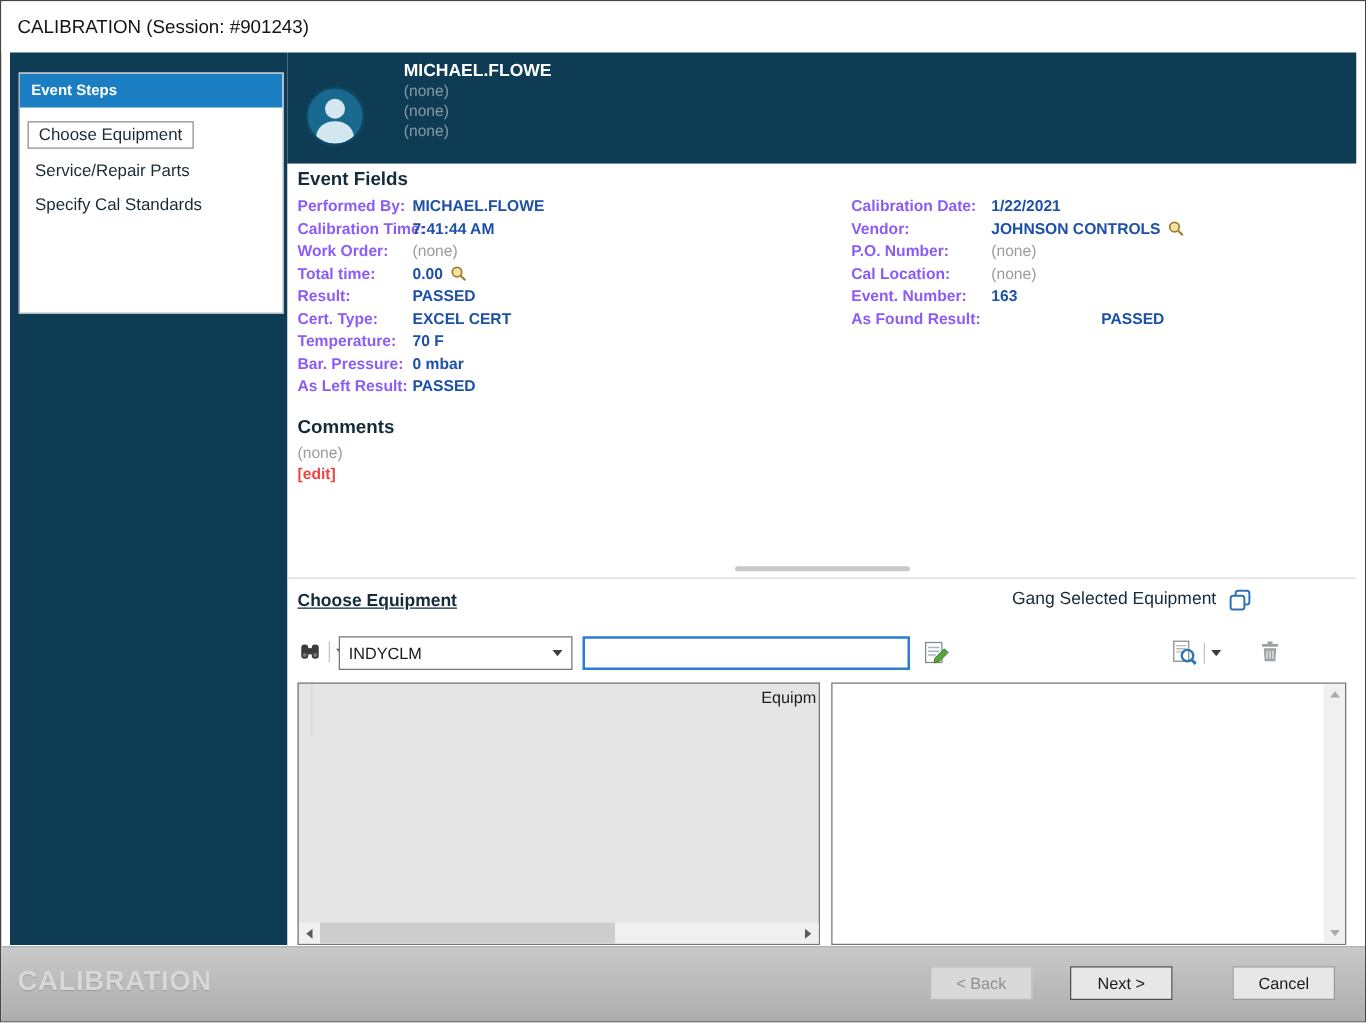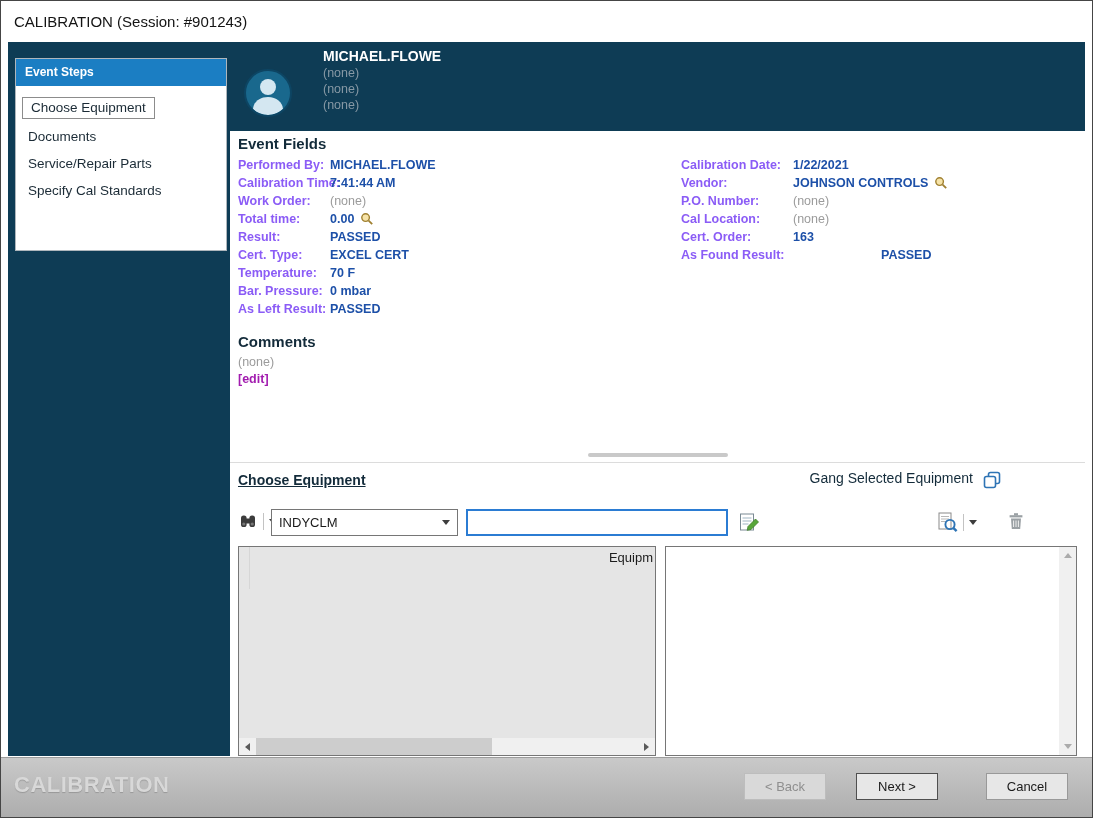--- a/index.html
+++ b/index.html
@@ -43,21 +43,21 @@
   .frow{ height:18px; line-height:18px; font-size:12.5px; display:flex; align-items:center; white-space:nowrap; }
   .flabel{ font-weight:600; color:#8b5cf6; width:92px; flex:none; }
   .ef-right .flabel{ width:112px; }
   .fvalue{ font-weight:700; color:#1d50a8; cursor:pointer; }
   .fvalue.muted{ font-weight:400; color:#9b9b9b; cursor:default; }
   .frow.asfound .fvalue{ margin-left:88px; }
   .mini-mag{ display:inline-block; width:14px; height:14px; margin-left:6px; cursor:pointer; }
 
   .comments-title{ position:absolute; left:8px; top:202px; font-size:15px; font-weight:700; color:#132b3a; }
   .comments-value{ position:absolute; left:8px; top:224px; font-size:12.5px; color:#9b9b9b; }
-  .comments-edit { position:absolute; left:8px; top:241px; font-size:12.5px; font-weight:700; color:#a21caf; cursor:pointer; }
+  .comments-edit { position:absolute; left:8px; top:241px; font-size:12.5px; font-weight:700; color:#ef4444; cursor:pointer; }
 
   .split-grip{ position:absolute; left:50%; transform:translateX(-50%); top:322px;
                width:140px; height:4px; background:#c9c9c9; border-radius:2px; cursor:row-resize; }
   .split-line{ position:absolute; left:0; right:0; top:331px; height:1px; background:#dcdcdc; }
 
   
   .ce-title{ position:absolute; left:8px; top:341px; font-size:14px; font-weight:700;
              color:#132b3a; text-decoration:underline; }
   .gang{ position:absolute; top:339px; right:83px; display:flex; gap:9px;
          font-size:14px; color:#132b3a; }
@@ -117,21 +117,20 @@
     <span>CALIBRATION (Session: #901243)</span>
   </div>
 
   <div class="left-rail">
     <div class="steps-card">
       <div class="steps-header">Event Steps</div>
       <div class="steps-list">
         <div class="selected-wrap">
           <span class="step-box">Choose Equipment</span>
         </div>
-        <div class="step">Documents</div>
         <div class="step">Service/Repair Parts</div>
         <div class="step">Specify Cal Standards</div>
       </div>
     </div>
   </div>
 
   <div class="top-band">
     <div class="avatar">
       <svg width="44" height="44" viewBox="0 0 44 44">
         <circle cx="22" cy="16" r="8" fill="#d4e7f1"></circle>
@@ -212,21 +211,21 @@
       </div>
       <div class="frow">
           <span class="flabel">P.O. Number:</span>
           <span class="fvalue muted">(none)</span>
         </div>
       <div class="frow">
           <span class="flabel">Cal Location:</span>
           <span class="fvalue muted">(none)</span>
         </div>
       <div class="frow">
-          <span class="flabel">Cert. Order:</span>
+          <span class="flabel">Event. Number:</span>
           <span class="fvalue">163</span>
         </div>
       <div class="frow asfound">
           <span class="flabel">As Found Result:</span>
           <span class="fvalue">PASSED</span>
         </div>
     </div>
 
     <div class="comments-title">Comments</div>
     <div class="comments-value">(none)</div>

